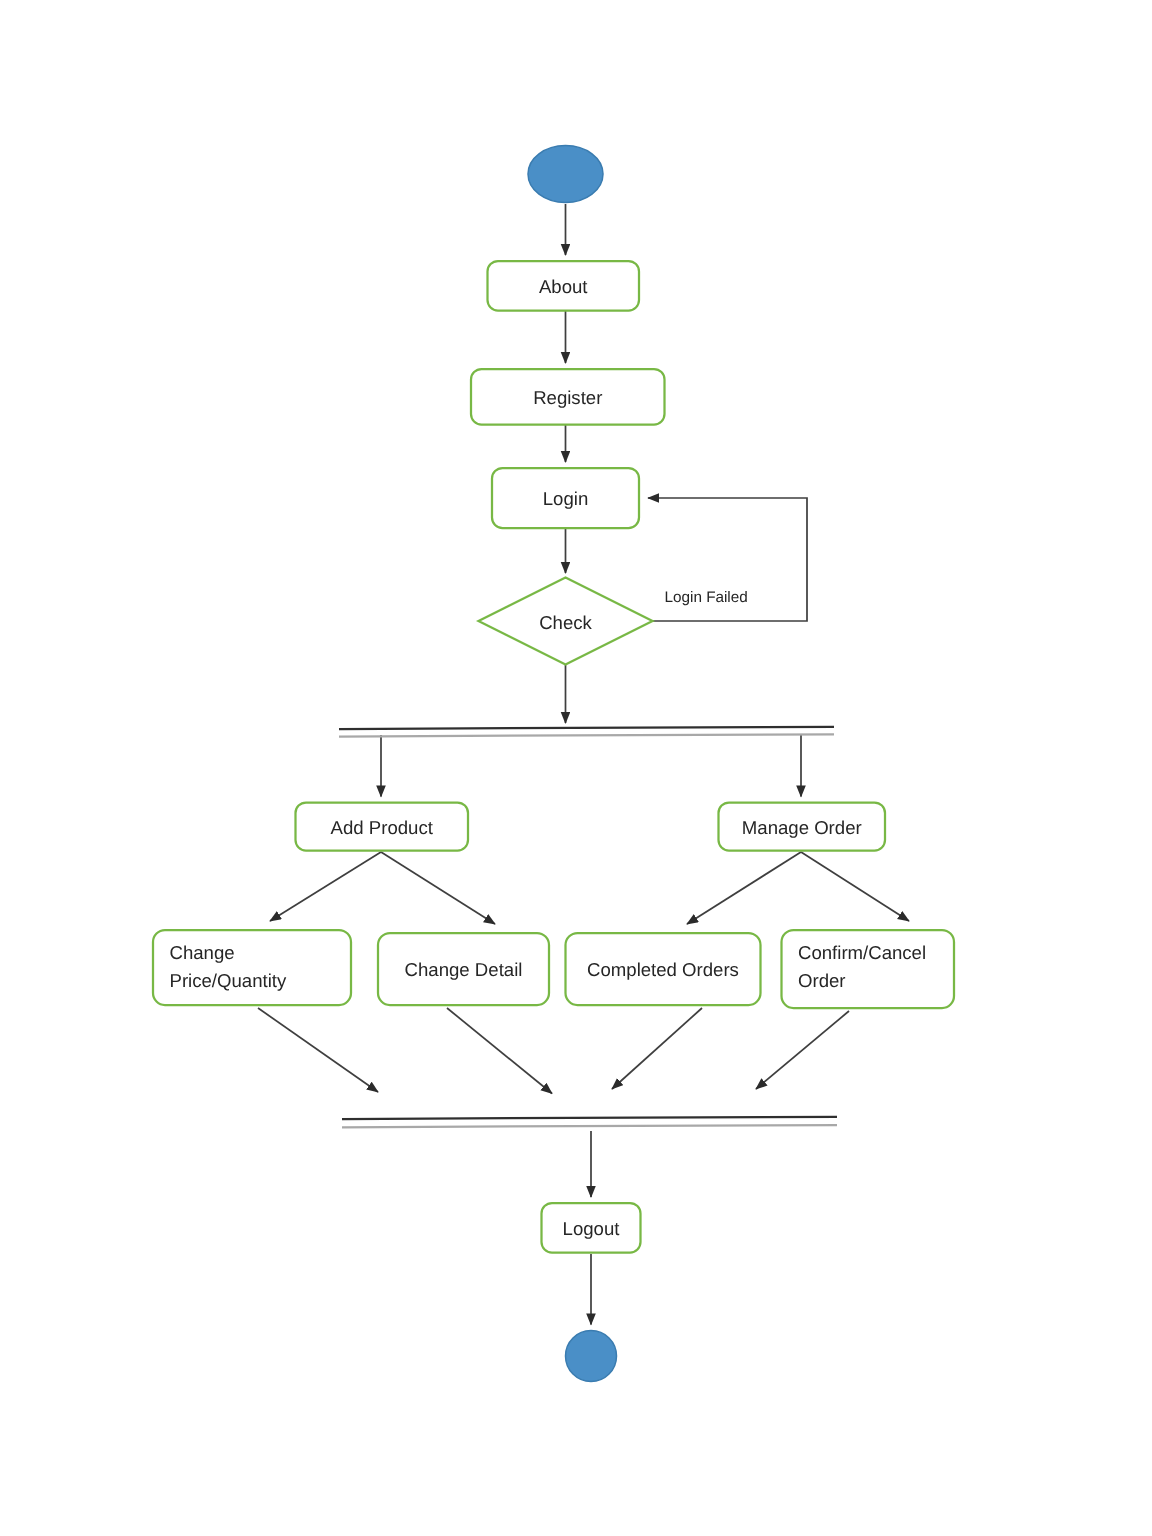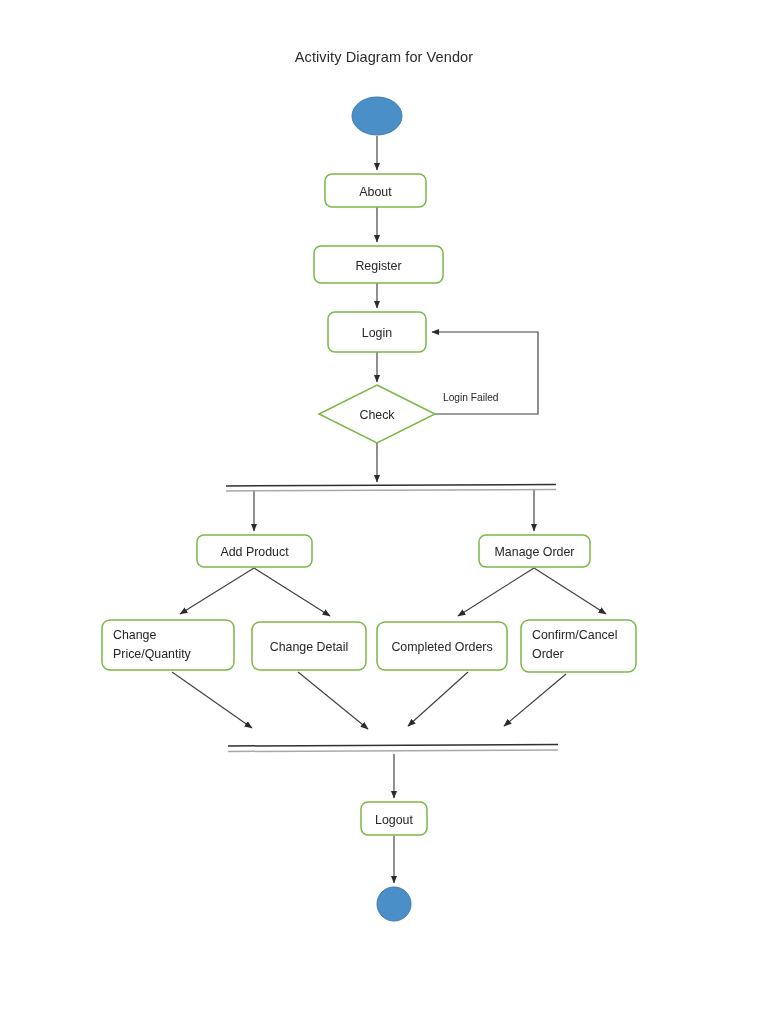--- a/index.html
+++ b/index.html
@@ -77,21 +77,20 @@
   .bar-bottom {
     stroke: #a8a8a8;
     stroke-width: 1.5;
   }
 </style>
 </head>
 <body>
 
 <div id="page">
 
-  <div id="diagram-title">Activity Diagram for Vendor</div>
 
   <svg id="activity-canvas" viewBox="0 0 768 1024">
     <defs>
       <marker id="arrowhead" markerWidth="9" markerHeight="9" refX="7.4" refY="3.2" orient="auto" markerUnits="userSpaceOnUse">
         <path d="M0,0 L8,3.2 L0,6.4 z" fill="#2b2b2b"></path>
       </marker>
     </defs>
 
     <g>
 

